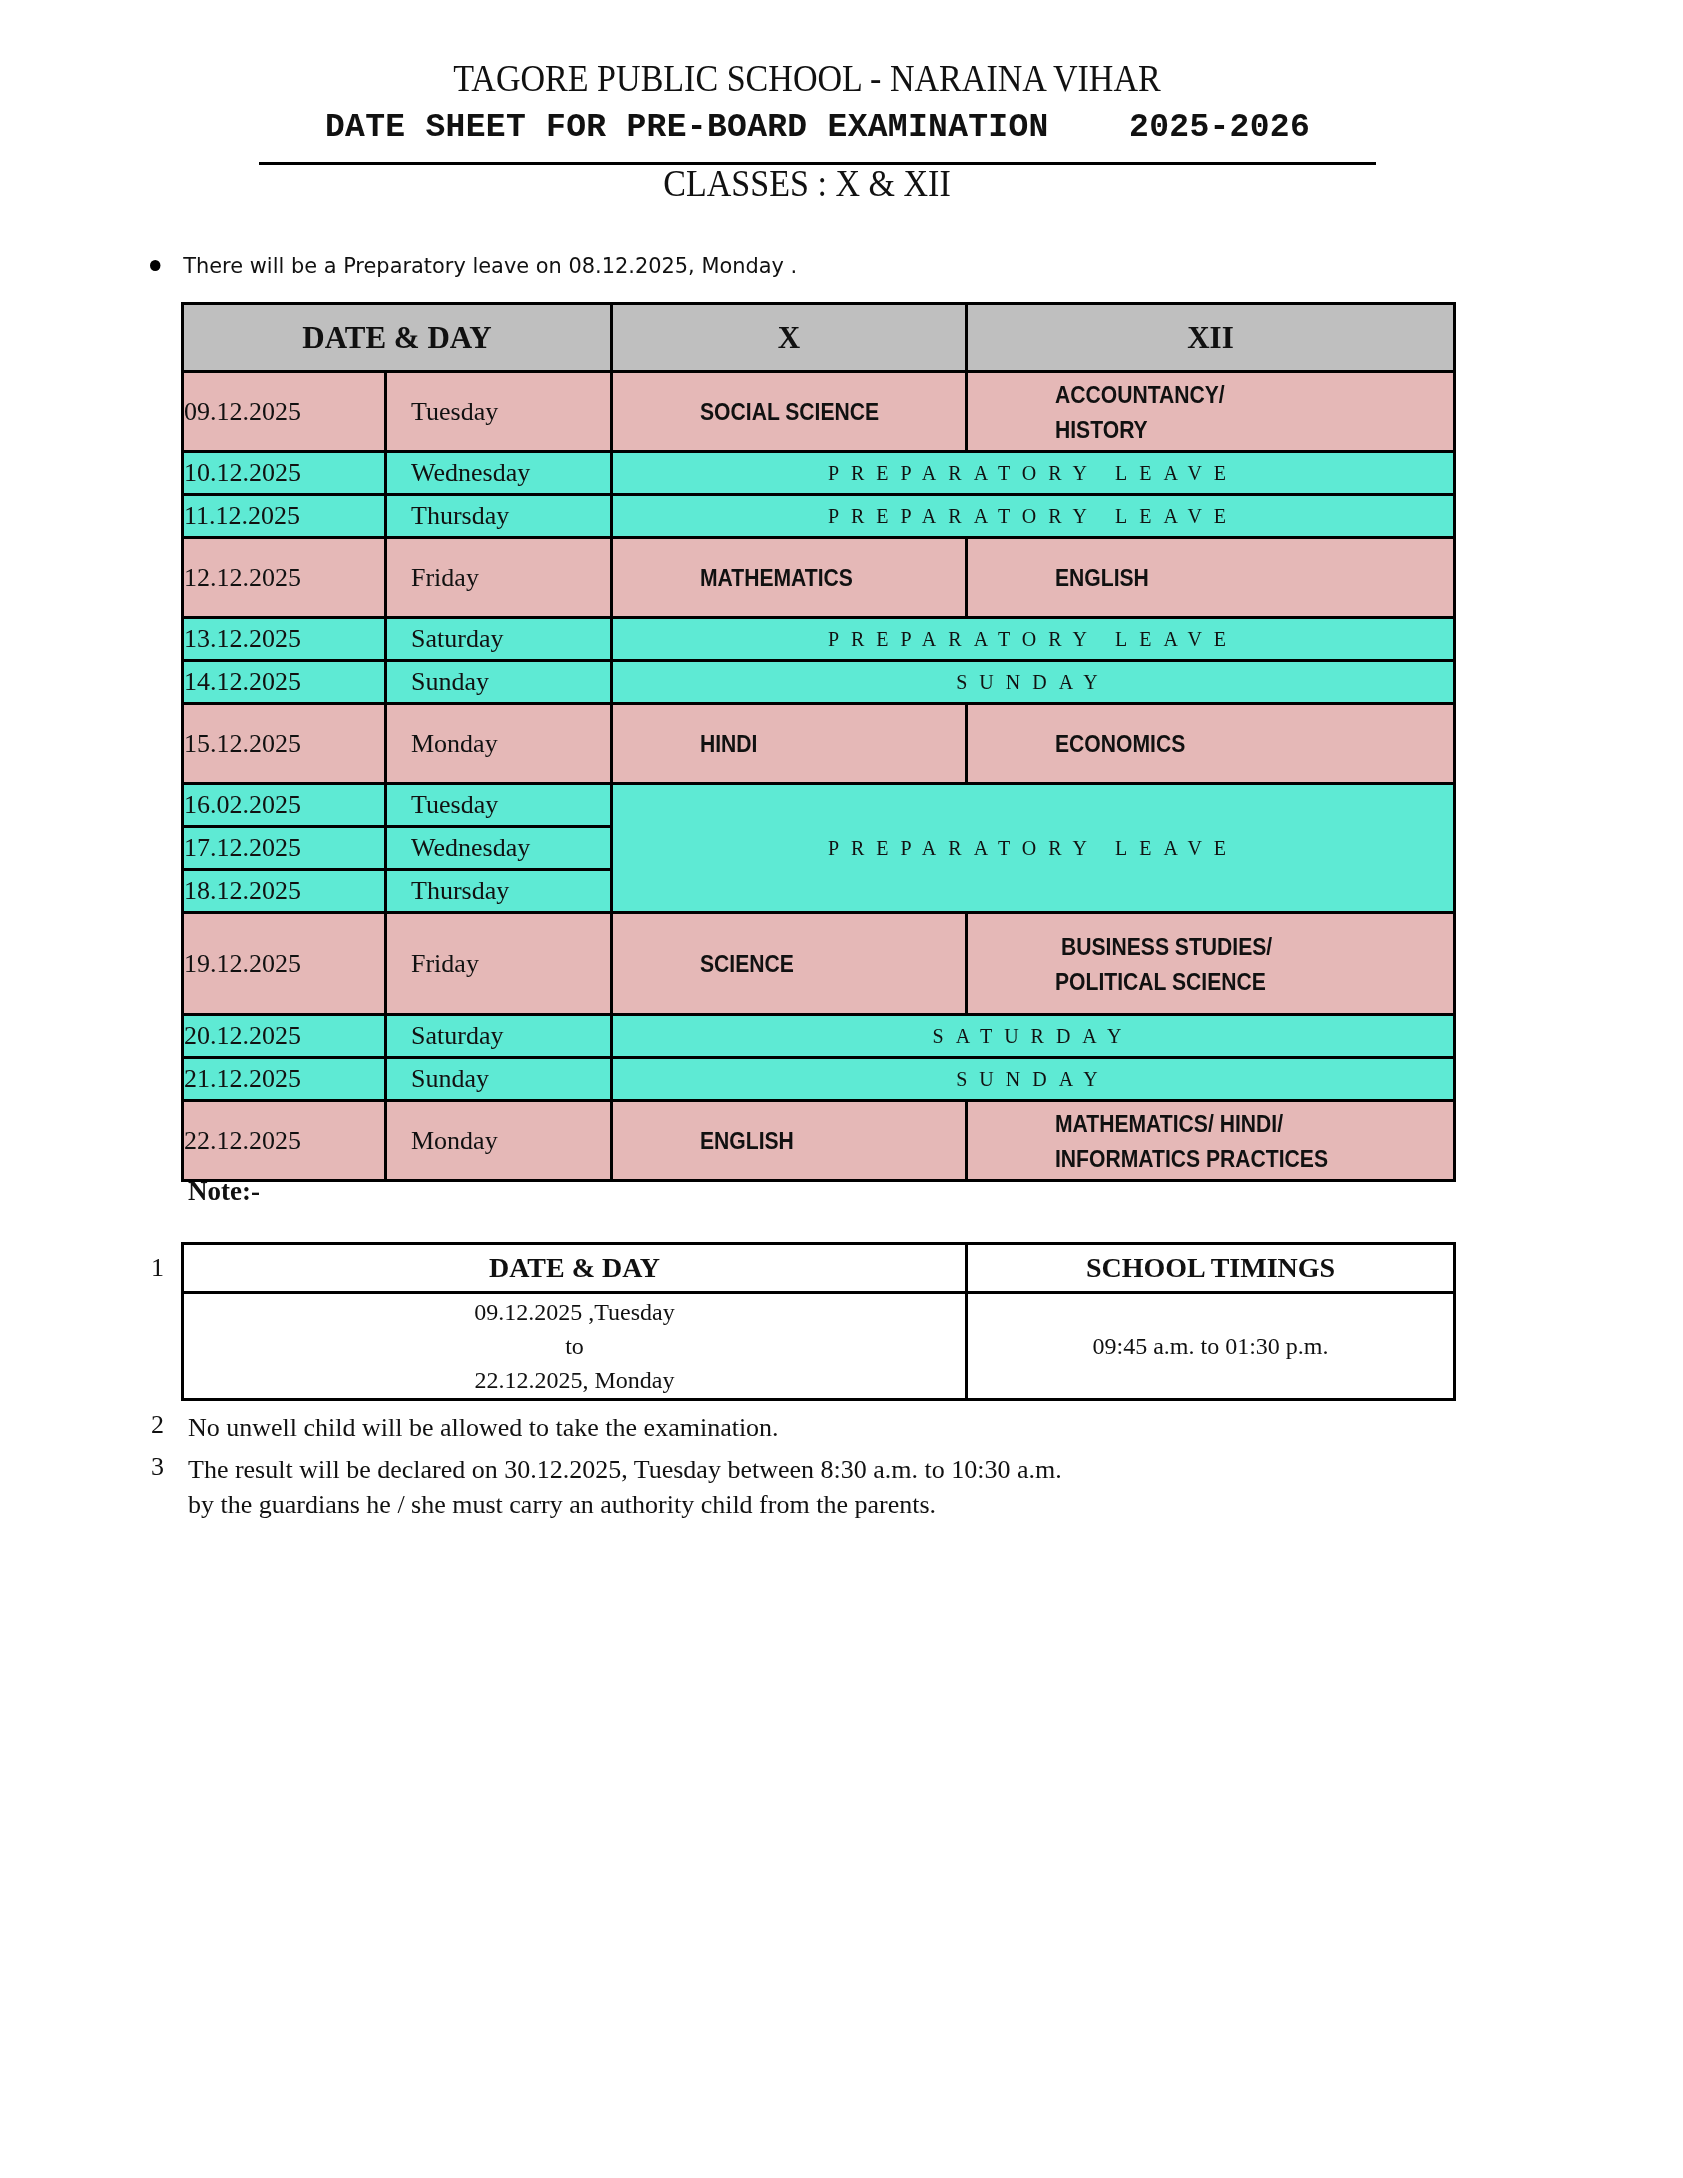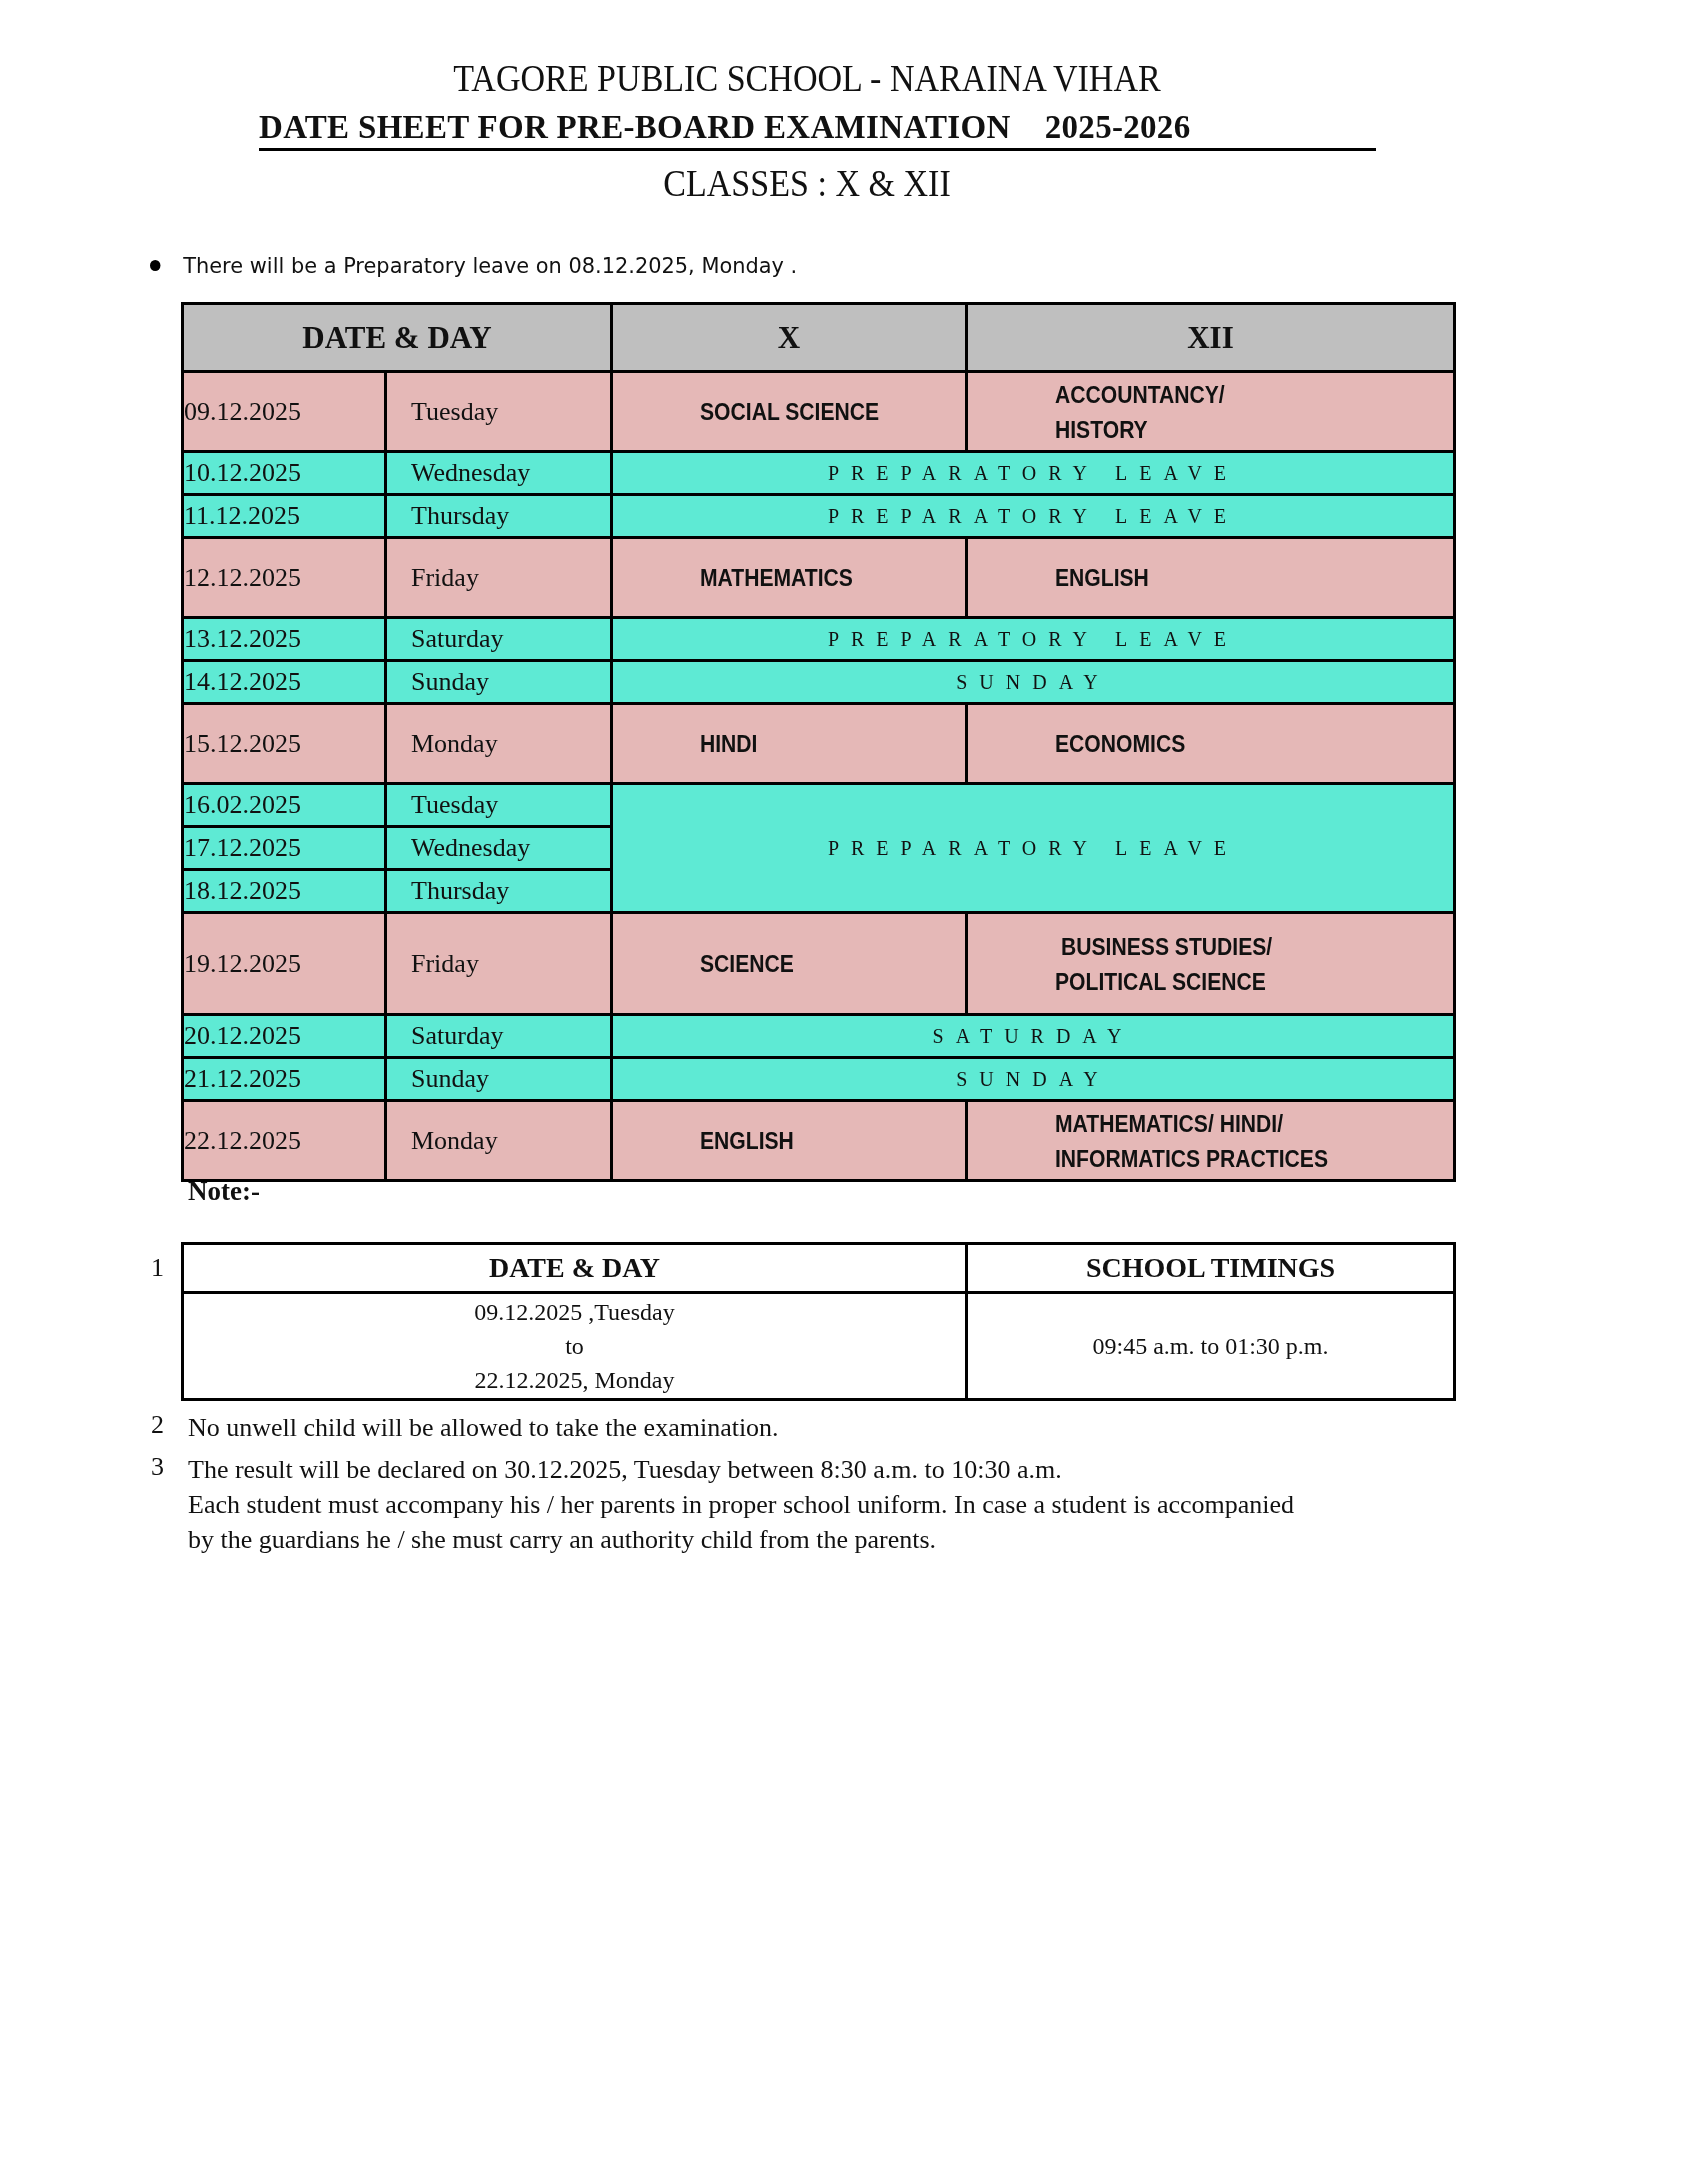--- a/index.html
+++ b/index.html
@@ -1,23 +1,23 @@
 <!DOCTYPE html>
 <html><head>
 <meta charset="utf-8">
 <style>
   html, body { margin: 0; padding: 0; background: #ffffff; }
   body { width: 1683px; height: 2178px; position: relative; overflow: hidden;
          font-family: "Liberation Serif", "DejaVu Serif", serif; color: #111; }
   .title1 { position: absolute; top: 57px; left: 0; width: 1614px; text-align: center;
             font-family: "Liberation Serif", serif; font-size: 37px; font-weight: normal;
             transform: scaleX(0.92); letter-spacing: 0px; }
-  .title2 { position: absolute; top: 109px; left: 259px; width: 1117px; text-align: left;
-            font-family: Liberation Serif, serif; font-weight: bold; font-size: 33px;
-            border-bottom: 3px solid #000; padding-bottom: 2px; white-space: pre; letter-spacing: 0.3px; }
+  .title2 { position: absolute; top: 109px; left: 259px; width: 1117px; text-align: center;
+            font-family: Liberation Mono, monospace; font-weight: bold; font-size: 33px;
+            border-bottom: 3px solid #000; padding-bottom: 16px; white-space: pre; letter-spacing: 0.3px; }
   .title3 { position: absolute; top: 162px; left: 0; width: 1614px; text-align: center;
             font-family: "Liberation Serif", serif; font-size: 37px; transform: scaleX(0.92); }
   .bullet-line { position: absolute; top: 253px; left: 150px; font-family: "DejaVu Sans", sans-serif;
                  font-size: 22px; transform: scaleX(0.95); transform-origin: left; display: flex; align-items: center; }
   .bullet-dot { display: inline-block; width: 11px; height: 11px; border-radius: 50%; background: #000;
                 margin-right: 24px; }
 
   table.sheet { position: absolute; top: 302px; left: 181px; width: 1272px; border-collapse: collapse;
                 table-layout: fixed; }
   table.sheet td, table.sheet th { border: 3px solid #000; padding: 0; vertical-align: middle; }
@@ -190,16 +190,15 @@
   </tr>
 </tbody>
   </table>
 
 <div class="num" style="top:1410px">2</div>
 <div class="notes-text" style="top:1410px">No unwell child will be allowed to take the examination.</div>
 
 <div class="num" style="top:1452px">3</div>
 <div class="notes-text" style="top:1452px">
   <div>The result will be declared on 30.12.2025, Tuesday between 8:30 a.m. to 10:30 a.m.</div>
-  <div>Each student must accompany his / her parents in proper school uniform. In case a student is accompanied</div>
   <div>by the guardians he / she must carry an authority child from the  parents.</div>
 </div>
 
 
 </body></html>

